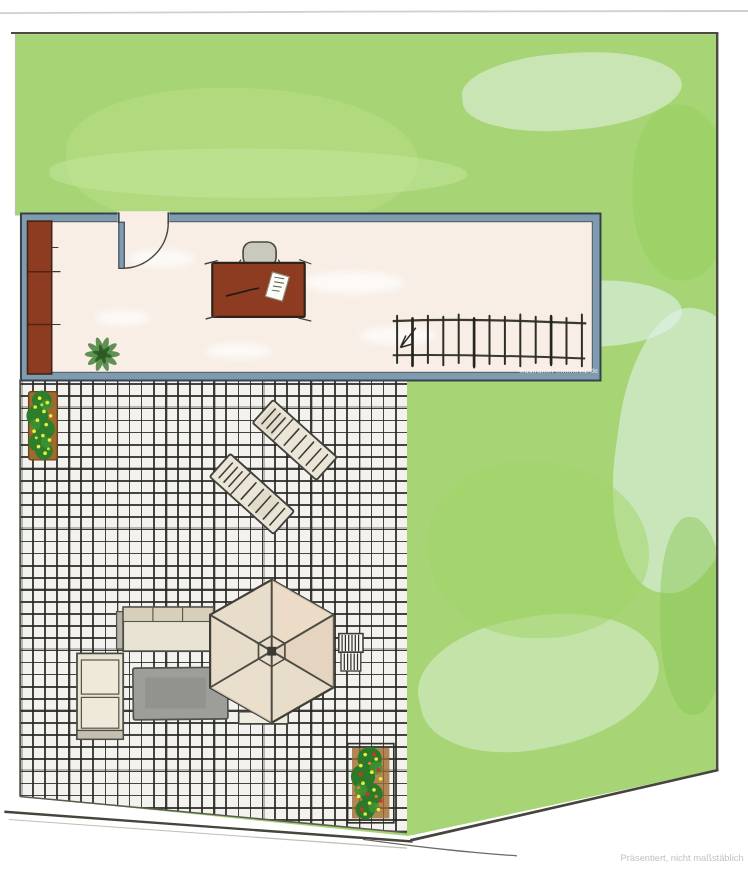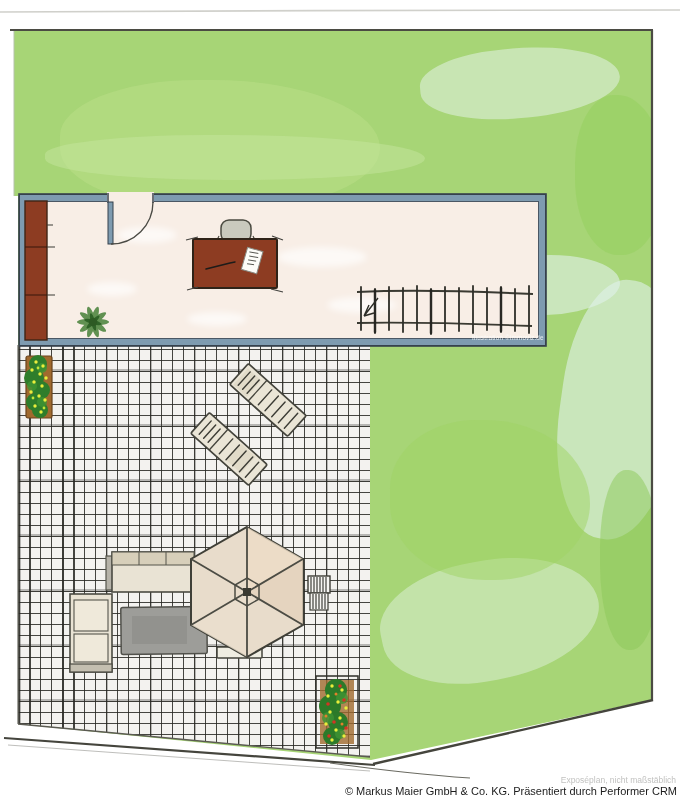--- a/index.html
+++ b/index.html
@@ -260,15 +260,14 @@
       <path d="M375,765 L4,738" stroke="#45453d" stroke-width="2.2" fill="none"></path>
       <path d="M8,745 L370,771" stroke="#45453d" stroke-width="1" opacity="0.35" fill="none"></path>
       <path d="M330,763 Q410,774 470,778" stroke="#6b6b62" stroke-width="1.2" fill="none"></path>
       <path d="M18,724 L370,757" stroke="#5b5b52" stroke-width="1.4" fill="none"></path>
       <path d="M14,31 L14,196" stroke="#b6c2ac" stroke-width="1" fill="none"></path>
       <path d="M18,345 L18,724" stroke="#6a6a62" stroke-width="1.2" fill="none"></path>
     </g>
   </svg>
 
   <div class="watermark">Illustration ©immoviz.de</div>
-  <div class="disclaimer">Exposéplan, nicht maßstäblich</div>
-  <div class="copyright">© Markus Maier GmbH &amp; Co. KG. Präsentiert durch Performer CRM</div>
+  <div class="disclaimer">Präsentiert, nicht maßstäblich</div>
 </div>
 
 </body></html>

